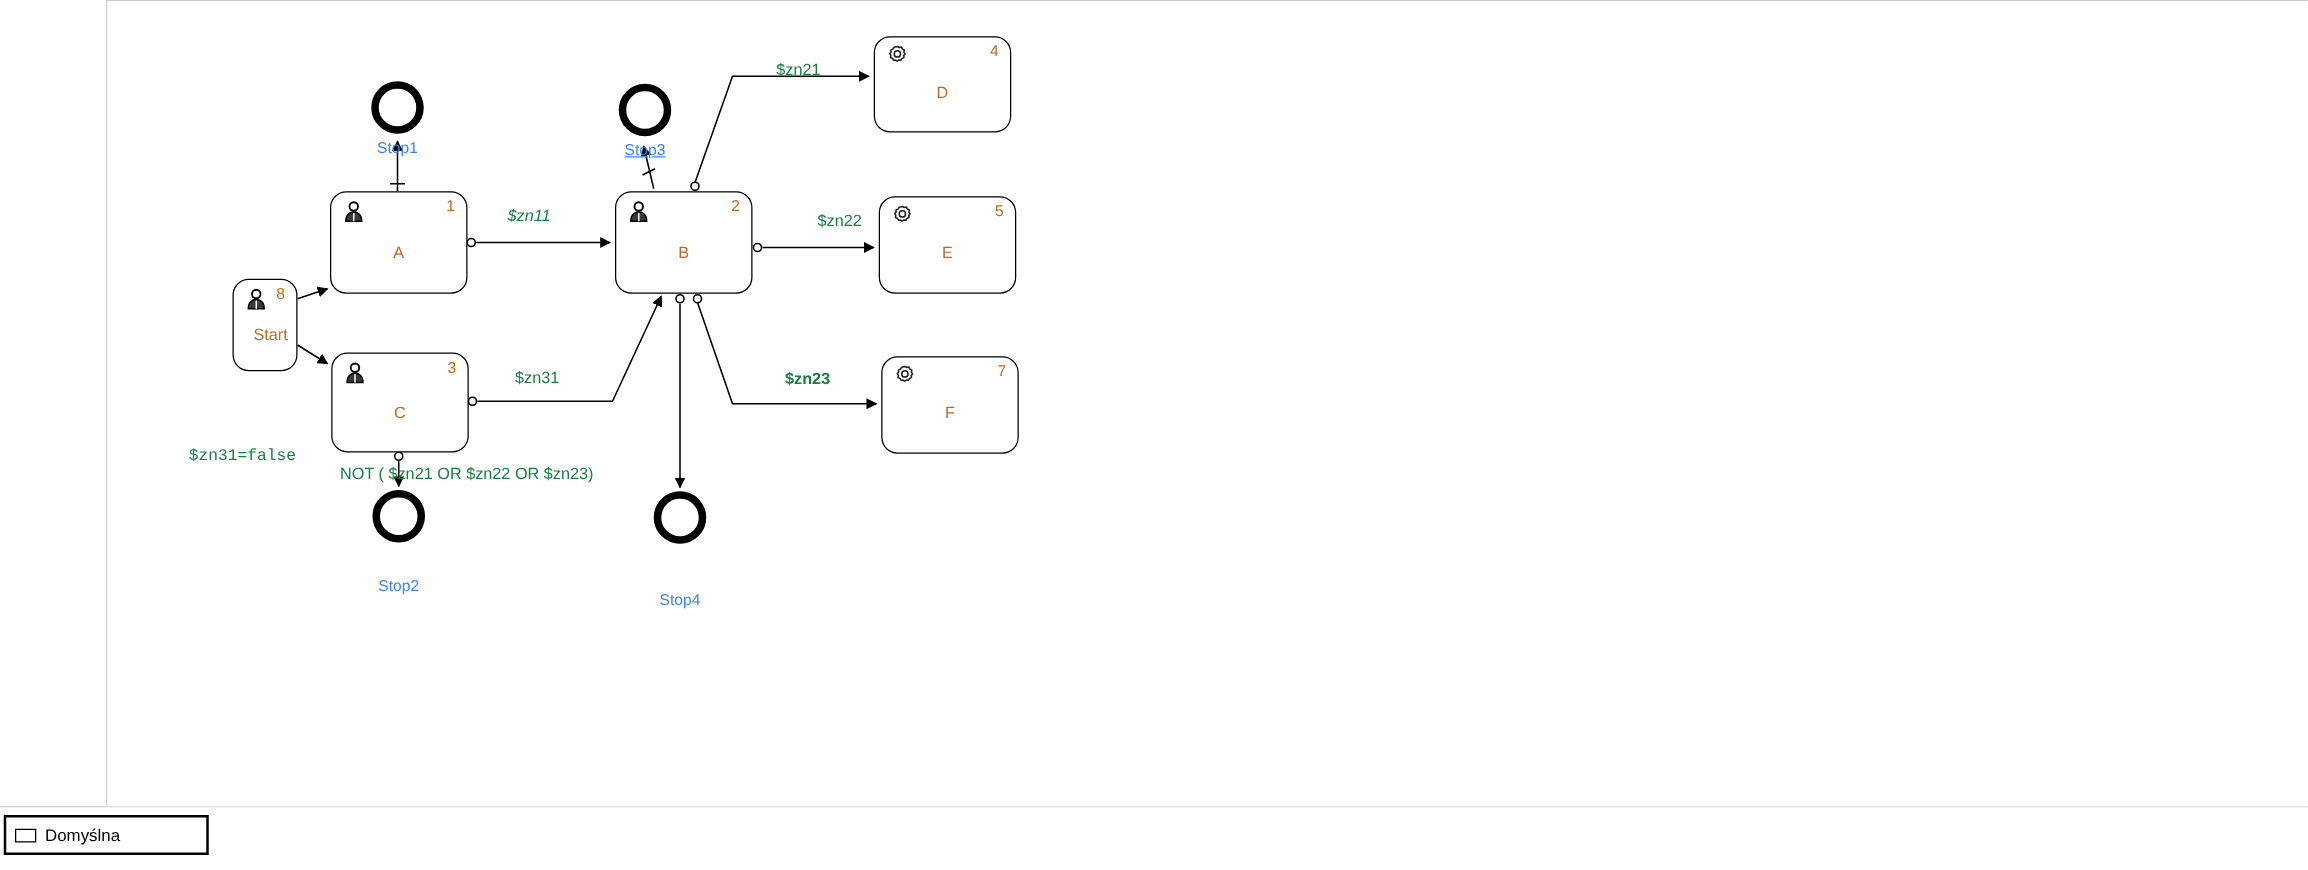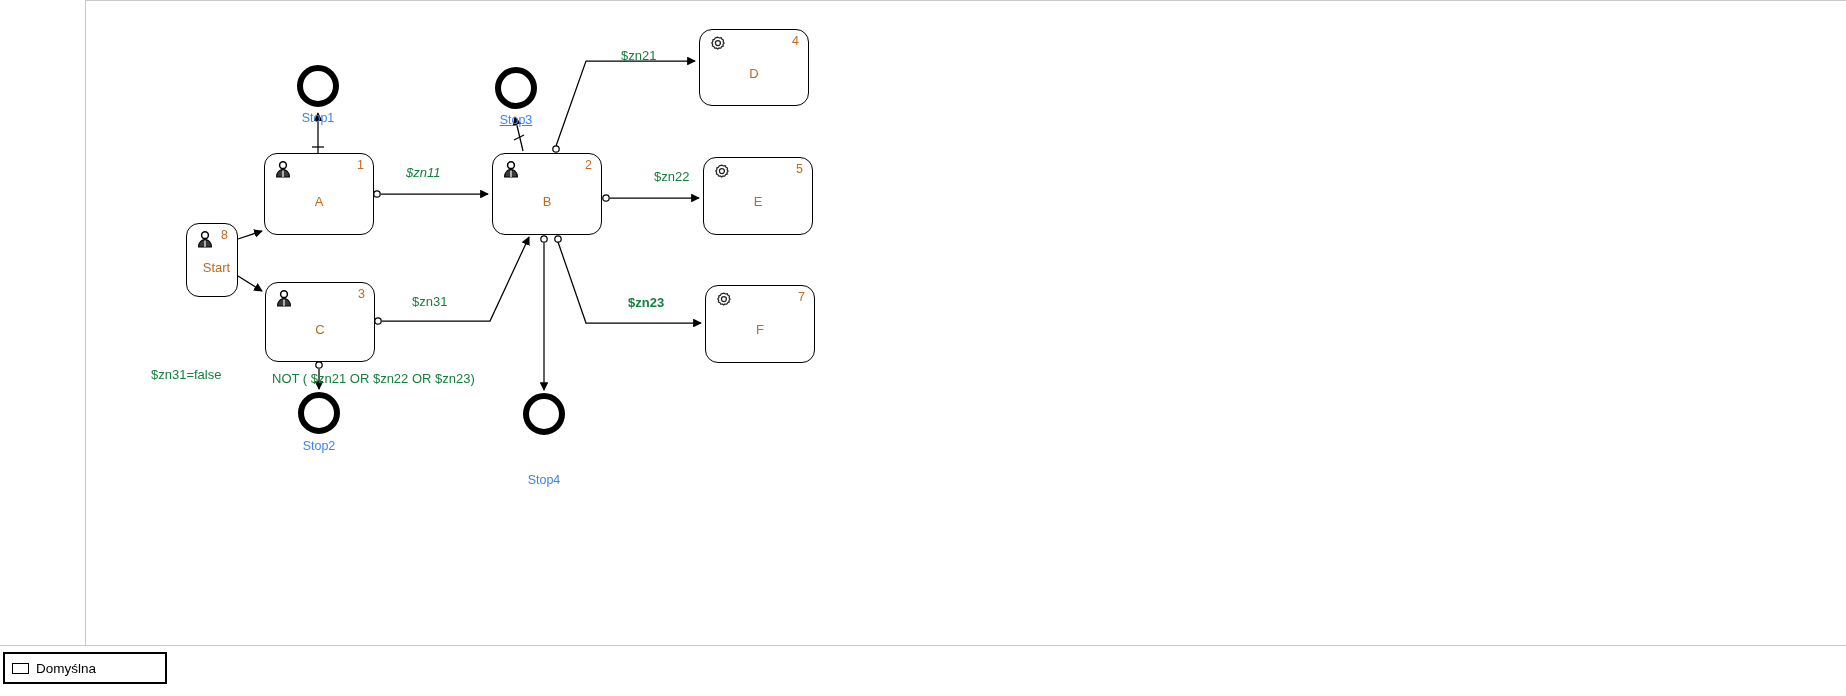--- a/index.html
+++ b/index.html
@@ -231,31 +231,31 @@
       <span class="nname" style="top:36px;">F</span>
     </div>
 
     <div class="stop" style="left:211px;top:64px;width:42px;height:42px;"></div>
     <div class="stoplabel" style="left:191px;top:110px;width:82px;">Stop1</div>
 
     <div class="stop" style="left:409px;top:66px;width:42px;height:42px;"></div>
     <div class="stoplabel" style="left:389px;top:112px;width:82px;text-decoration:underline;">Stop3</div>
 
     <div class="stop" style="left:212px;top:391px;width:42px;height:42px;"></div>
-    <div class="stoplabel" style="left:192px;top:438px;width:82px;">Stop2</div>
+    <div class="stoplabel" style="left:192px;top:461px;width:82px;">Stop2</div>
 
     <div class="stop" style="left:437px;top:392px;width:42px;height:42px;"></div>
     <div class="stoplabel" style="left:417px;top:436px;width:82px;margin-top:36px;">Stop4</div>
 
     <div class="elabel" style="left:320px;top:164px;font-style:italic;">$zn11</div>
     <div class="elabel" style="left:535px;top:47px;">$zn21</div>
     <div class="elabel" style="left:568px;top:168px;">$zn22</div>
     <div class="elabel" style="left:542px;top:294px;font-weight:bold;">$zn23</div>
     <div class="elabel" style="left:298px;top:293px;margin-left:28px;">$zn31</div>
-    <div class="elabel" style="left:65px;top:366px;">$zn31=false</div>
+    <div class="elabel" style="left:65px;top:356px;font-family:Liberation Mono, monospace;">$zn31=false</div>
     <div class="elabel" style="left:186px;top:370px;">NOT ( $zn21 OR  $zn22  OR  $zn23)</div>
 
   </div>
 
   <div class="tabbar">
     <div class="tab">
       <span class="tabicon"></span>
       <span class="tablabel">Domyślna</span>
     </div>
   </div>

